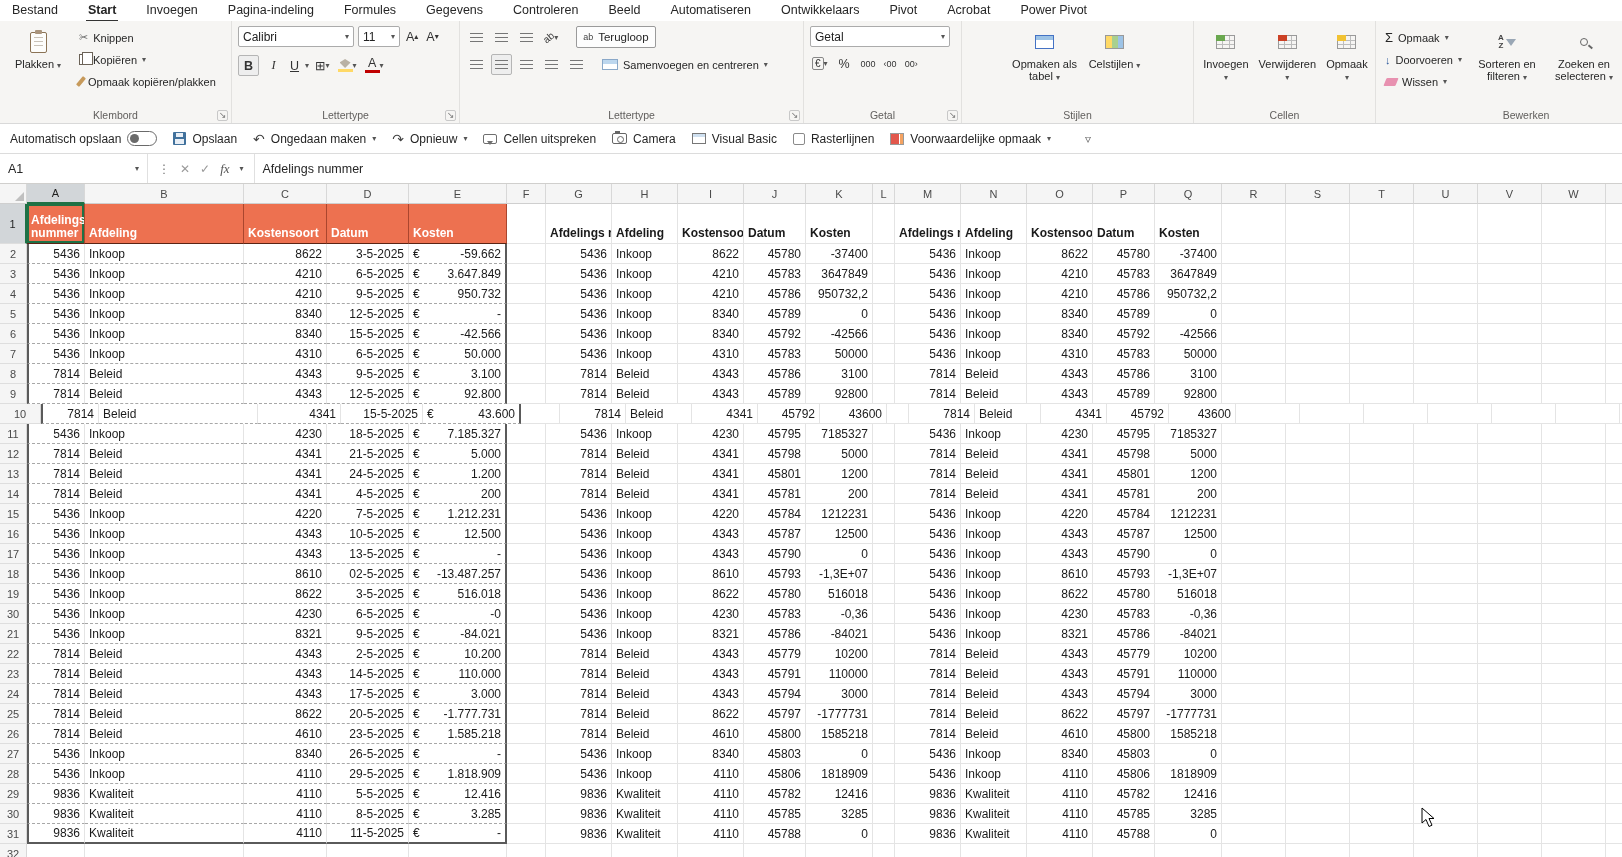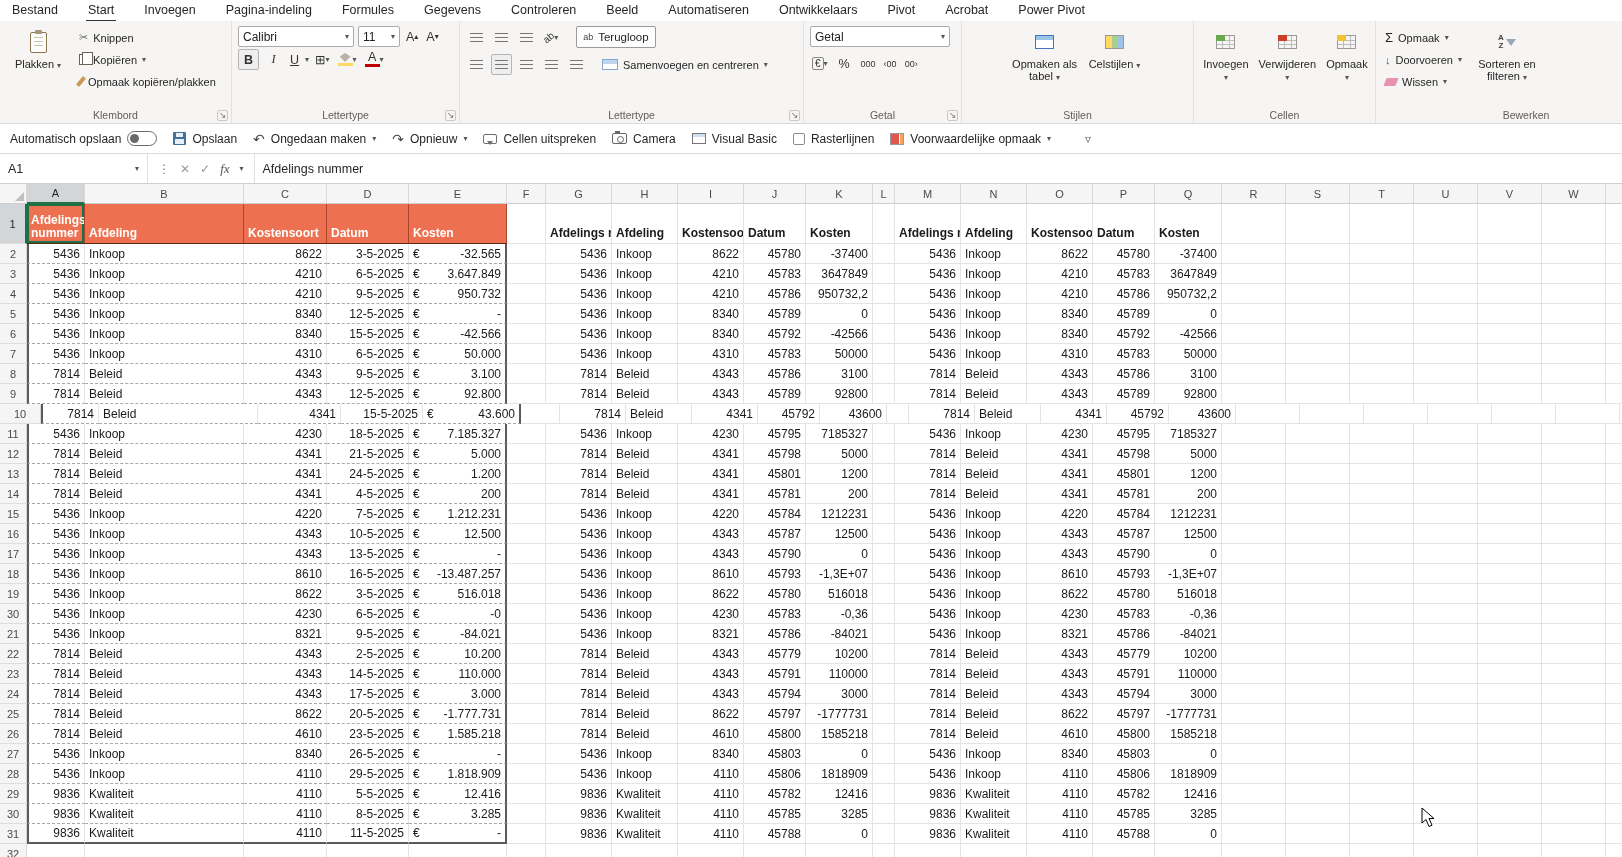--- a/index.html
+++ b/index.html
@@ -2,21 +2,21 @@
 <html><head>
 <meta charset="utf-8">
 <style>
   * { box-sizing: border-box; margin: 0; padding: 0; }
   html,body { width:1622px; height:857px; overflow:hidden; font-family:"Liberation Sans",sans-serif; background:#fff; }
   .app { position:relative; width:1622px; height:857px; overflow:hidden; }
 
   
   .menubar { position:absolute; top:0; left:0; right:0; height:21px; background:#fff; display:flex; align-items:flex-start; gap:26px; padding:2px 0 0 10px; font-size:12.5px; color:#262626; }
   .mitem { padding:1px 2px 3px 2px; cursor:default; white-space:nowrap; }
-  .mitem.active { font-weight:400; border-bottom:2.5px solid #333; }
+  .mitem.active { font-weight:700; border-bottom:2.5px solid #333; }
 
   
   .ribbon { position:absolute; top:21px; left:0; right:0; height:103px; background:#f6f5f3; border-bottom:1px solid #d9d9d9; display:flex; }
   .group { position:relative; flex:none; height:100%; border-right:1px solid #e2e1df; padding:5px 4px 16px 6px; }
   .gtitle { position:absolute; bottom:2px; left:0; right:0; text-align:center; font-size:10.5px; color:#605e5c; }
   .launcher { position:absolute; right:3px; bottom:2px; font-size:9px; color:#7a7a7a; border:1px solid #c8c8c8; width:11px; height:11px; line-height:9px; text-align:center; border-radius:2px; }
   .gbody { display:flex; gap:6px; height:100%; }
   .gcol { display:flex; flex-direction:column; gap:3px; }
   .grow { display:flex; align-items:center; gap:4px; }
   .bigbtn { display:flex; flex-direction:column; align-items:center; justify-content:flex-start; gap:3px; width:64px; padding-top:3px; font-size:11px; color:#262626; text-align:center; line-height:12px; }
@@ -148,21 +148,21 @@
               <span class="icn brush"></span>
               <span>Opmaak kopiëren/plakken</span>
             </div>
         </div>
       </div>
       <div class="gtitle">Klembord</div>
       <span class="launcher">↘</span>
     </div>
 
     <div class="group" style="width:228px">
-      <div class="gcol" style="gap:2px">
+      <div class="gcol" style="gap:8px">
         <div class="grow">
           <div class="combo" style="width:116px">
               <span>Calibri</span>
               <span class="dd">▾</span>
             </div>
           <div class="combo" style="width:42px">
               <span>11</span>
               <span class="dd">▾</span>
             </div>
           <div class="tbtn wd">A<span style="font-size:8px">▴</span></div>
@@ -320,20 +320,26 @@
               <span>Wissen</span>
               <span class="dd">▾</span>
             </div>
         </div>
         <div class="bigbtn" style="width:72px">
           <span class="iwrap" style="gap:2px">
               <span class="sortaz">A<br>Z</span>
               <span class="icn funnel"></span>
             </span>
           <span><span>Sorteren en filteren</span> <span class="dd">▾</span></span>
+        </div>
+        <div class="bigbtn" style="width:70px">
+          <span class="iwrap">
+              <span class="icn mag"></span>
+            </span>
+          <span><span>Zoeken en selecteren</span> <span class="dd">▾</span></span>
         </div>
       </div>
       <div class="gtitle">Bewerken</div>
     </div>
   </div>
 
   <div class="qat">
     <div class="qitem">
         <span>Automatisch opslaan</span>
         <span class="icn toggle"></span>
@@ -451,21 +457,21 @@
         <div class="cell" style="width:70px"></div>
       </div>
       <div class="xrow">
         <div class="gc" style="width:27px">2</div>
         <div class="cell num tcell tl" style="width:58px">5436</div>
         <div class="cell tcell" style="width:159px">Inkoop</div>
         <div class="cell num tcell" style="width:83px">8622</div>
         <div class="cell num tcell" style="width:82px">3-5-2025</div>
         <div class="cell tcell tr2 eur" style="width:98px">
           <span class="sym">€</span>
-          <span>-32.565</span>
+          <span>-59.662</span>
         </div>
         <div class="cell" style="width:39px"></div>
         <div class="cell num" style="width:66px">5436</div>
         <div class="cell" style="width:66px">Inkoop</div>
         <div class="cell num" style="width:66px">8622</div>
         <div class="cell num" style="width:62px">45780</div>
         <div class="cell num" style="width:67px">-37400</div>
         <div class="cell" style="width:22px"></div>
         <div class="cell num" style="width:66px">5436</div>
         <div class="cell" style="width:66px">Inkoop</div>
@@ -928,21 +934,21 @@
         <div class="cell" style="width:64px"></div>
         <div class="cell" style="width:64px"></div>
         <div class="cell" style="width:64px"></div>
         <div class="cell" style="width:70px"></div>
       </div>
       <div class="xrow">
         <div class="gc" style="width:27px">18</div>
         <div class="cell num tcell tl" style="width:58px">5436</div>
         <div class="cell tcell" style="width:159px">Inkoop</div>
         <div class="cell num tcell" style="width:83px">8610</div>
-        <div class="cell num tcell" style="width:82px">16-5-2025</div>
+        <div class="cell num tcell" style="width:82px">02-5-2025</div>
         <div class="cell tcell tr2 eur" style="width:98px">
           <span class="sym">€</span>
           <span>-13.487.257</span>
         </div>
         <div class="cell" style="width:39px"></div>
         <div class="cell num" style="width:66px">5436</div>
         <div class="cell" style="width:66px">Inkoop</div>
         <div class="cell num" style="width:66px">8610</div>
         <div class="cell num" style="width:62px">45793</div>
         <div class="cell num" style="width:67px">-1,3E+07</div>

